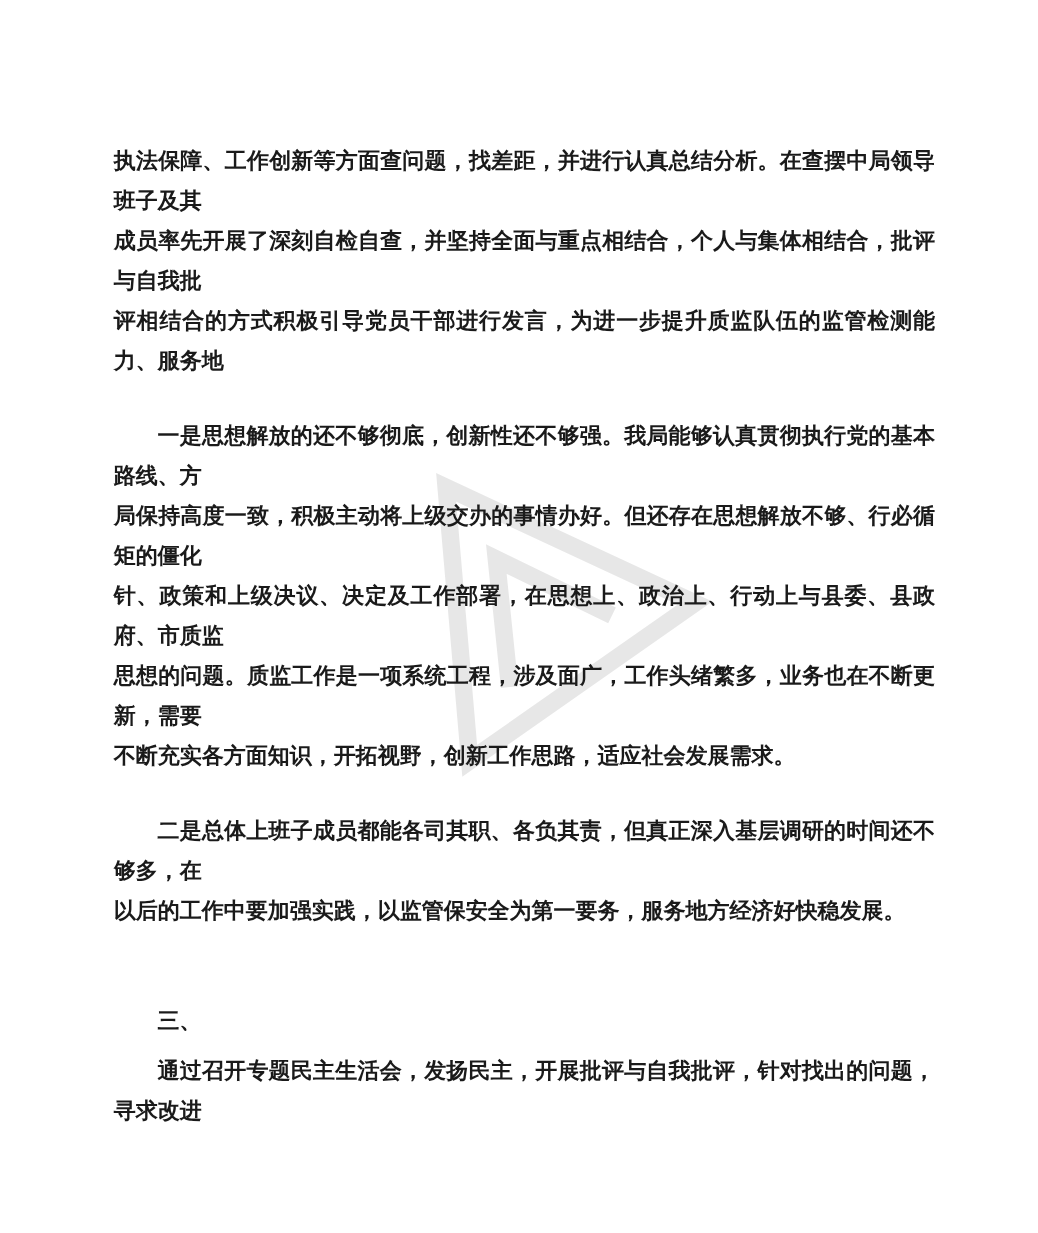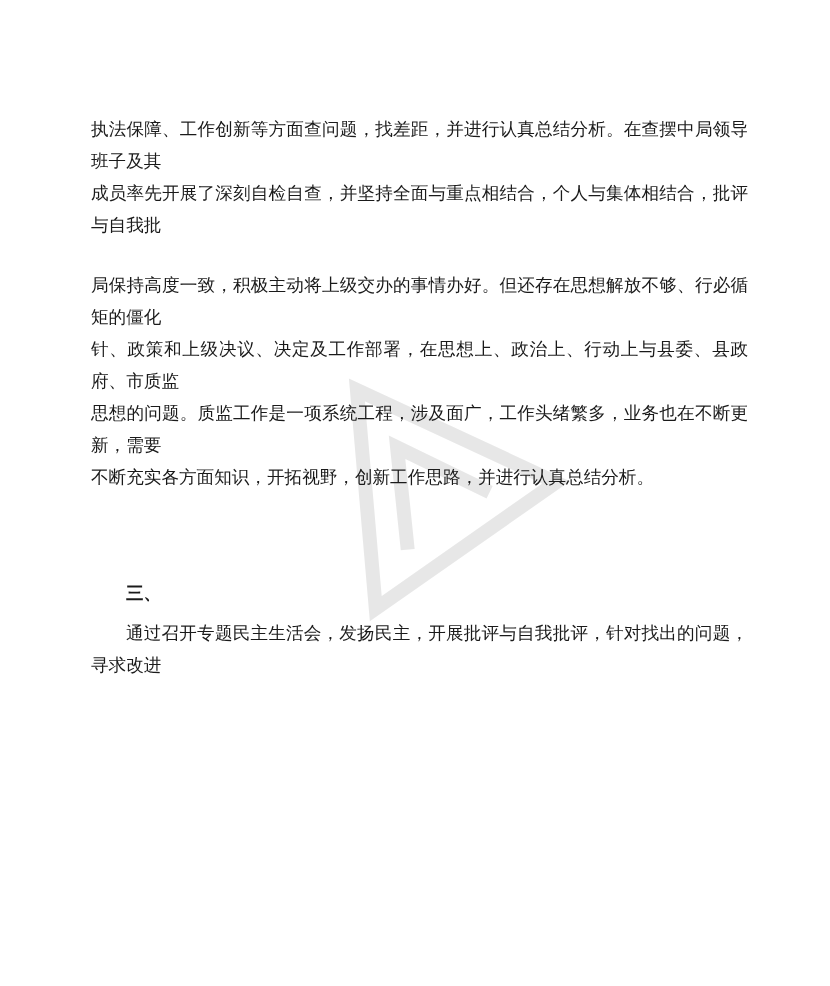--- a/index.html
+++ b/index.html
@@ -22,20 +22,21 @@
       width: 657px;
     }
     .para {
       font-size: 17.6px;
       line-height: 32px;
       margin: 0;
       text-align: justify;
       text-justify: inter-character;
       letter-spacing: 0px;
       word-break: break-all;
+      font-weight: bold;
     }
     .indent { text-indent: 35px; }
     .gap { height: 28px; }
     .gap-sm { height: 20px; }
     .heading {
       font-size: 17.6px;
       line-height: 32px;
       font-weight: bold;
       margin: 0;
       padding-left: 35px;
@@ -63,33 +64,39 @@
       <path d="M120 200 L170 110 L220 200"></path>
     </g>
   </svg>
 </div>
 
 <div class="page">
 
   <p class="para">
     <span class="line">执法保障、工作创新等方面查问题，找差距，并进行认真总结分析。在查摆中局领导班子及其</span>
     <span class="line">成员率先开展了深刻自检自查，并坚持全面与重点相结合，个人与集体相结合，批评与自我批</span>
+    <span class="line">评相结合的方式积极引导党员干部进行发言，为进一步提升质监队伍的监管检测能力、服务地</span>
   </p>
 
   <div class="gap"></div>
 
   <p class="para">
+    <span class="line indent">一是思想解放的还不够彻底，创新性还不够强。我局能够认真贯彻执行党的基本路线、方</span>
     <span class="line">局保持高度一致，积极主动将上级交办的事情办好。但还存在思想解放不够、行必循矩的僵化</span>
     <span class="line">针、政策和上级决议、决定及工作部署，在思想上、政治上、行动上与县委、县政府、市质监</span>
     <span class="line">思想的问题。质监工作是一项系统工程，涉及面广，工作头绪繁多，业务也在不断更新，需要</span>
-    <span class="line">不断充实各方面知识，开拓视野，创新工作思路，并进行认真总结分析。</span>
+    <span class="line">不断充实各方面知识，开拓视野，创新工作思路，适应社会发展需求。</span>
   </p>
 
   <div class="gap"></div>
 
+  <p class="para">
+    <span class="line indent">二是总体上班子成员都能各司其职、各负其责，但真正深入基层调研的时间还不够多，在</span>
+    <span class="line">以后的工作中要加强实践，以监管保安全为第一要务，服务地方经济好快稳发展。</span>
+  </p>
 
   <div class="gap"></div>
 
   <p class="para">
   </p>
 
   <div class="gap"></div>
 
   <div class="heading">
     <span class="num">三、</span>

